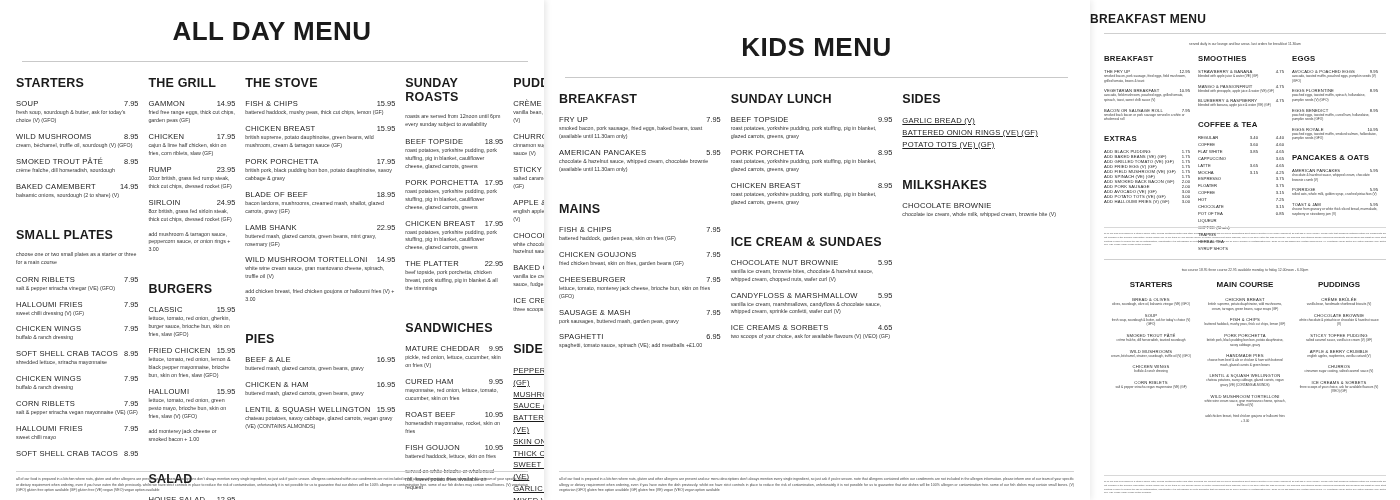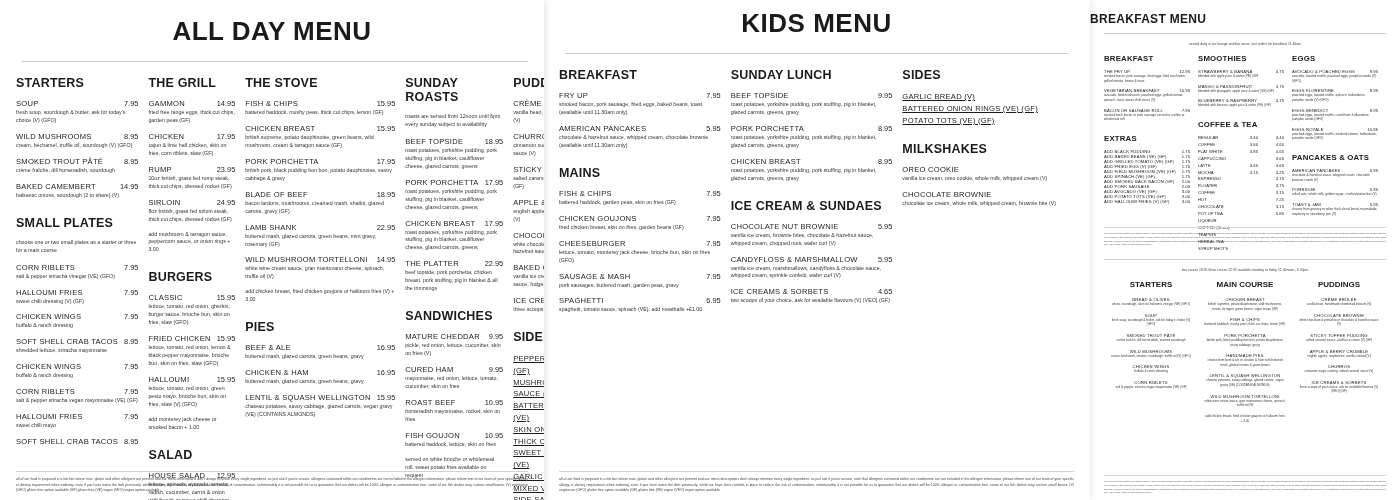--- a/index.html
+++ b/index.html
@@ -10,31 +10,31 @@
   
   #allday{left:-70px;top:0;width:614px;height:500px;z-index:30;box-shadow:2px 0 6px rgba(0,0,0,.10);}
   
   #kids{left:543px;top:0;width:547px;height:500px;z-index:20;box-shadow:2px 0 6px rgba(0,0,0,.08);}
   
   #breakfast{left:1090px;top:0;width:310px;height:252px;z-index:10;}
   #fixed{left:1090px;top:252px;width:310px;height:248px;z-index:10;}
 
   .bigtitle{text-align:center;font-weight:700;letter-spacing:.5px;}
   #allday .bigtitle{font-size:26px;padding-top:16px;padding-left:70px;}
-  #kids .bigtitle{font-size:26px;padding-top:8px;}
+  #kids .bigtitle{font-size:26px;padding-top:32px;}
   .rule{border-top:1px solid #c9c9c9;margin:14px 22px 0 22px;}
   #allday .rule{margin-left:92px;margin-right:16px;}
 
   .cols{display:flex;padding:14px 16px 0 16px;box-sizing:border-box;}
   #allday .cols{padding-left:86px;}
 
   .col{flex:1;padding-right:10px;box-sizing:border-box;}
 
   h3.sec{font-size:12.5px;font-weight:700;letter-spacing:.2px;margin:0 0 9px 0;}
-  h3.sec.gap{margin-top:16px;}
+  h3.sec.gap{margin-top:28px;}
 
   .item{margin-bottom:7px;}
   .irow{display:flex;justify-content:space-between;align-items:baseline;gap:6px;}
   .iname{font-size:7.6px;letter-spacing:.25px;white-space:nowrap;}
   .iprice{font-size:7.4px;white-space:nowrap;}
   .idesc{font-size:5.3px;line-height:1.5;color:#333;margin-top:1px;}
   .note{font-size:5.3px;line-height:1.5;color:#333;margin:6px 0 8px 0;}
 
   .plain{font-size:7.6px;letter-spacing:.25px;line-height:1.55;text-decoration:underline;}
 
@@ -527,26 +527,20 @@
         </div>
       </div>
       <div class="col">
         <h3 class="sec">SIDES</h3>
         <div class="plain">GARLIC BREAD (V)</div>
         <div class="plain">BATTERED ONION RINGS (VE) (GF)</div>
         <div class="plain">POTATO TOTS (VE) (GF)</div>
         <h3 class="sec gap">MILKSHAKES</h3>
         <div class="item">
           <div class="irow">
-            <div class="iname">OREO COOKIE</div>
-          </div>
-          <div class="idesc">vanilla ice cream, oreo cookie, whole milk, whipped cream (V)</div>
-        </div>
-        <div class="item">
-          <div class="irow">
             <div class="iname">CHOCOLATE BROWNIE</div>
           </div>
           <div class="idesc">chocolate ice cream, whole milk, whipped cream, brownie bite (V)</div>
         </div>
       </div>
     </div>
   <div class="footer">
     <div class="footline"></div>
     <div class="foottxt">all of our food is prepared in a kitchen where nuts, gluten and other allergens are present and our menu descriptions don't always mention every single ingredient, so just ask if you're unsure. note that allergens contained within our condiments are not included in the allergen information. please inform one of our team of your specific allergy or dietary requirement when ordering, even if you have eaten the dish previously. whilst we have strict controls in place to reduce the risk of contamination, unfortunately it is not possible for us to guarantee that our dishes will be 100% allergen or contamination free. some of our fish dishes may contain small bones. (V) vegetarian (GFO) gluten free option available (GF) gluten free (VE) vegan (VEO) vegan option available</div>
   </div>

